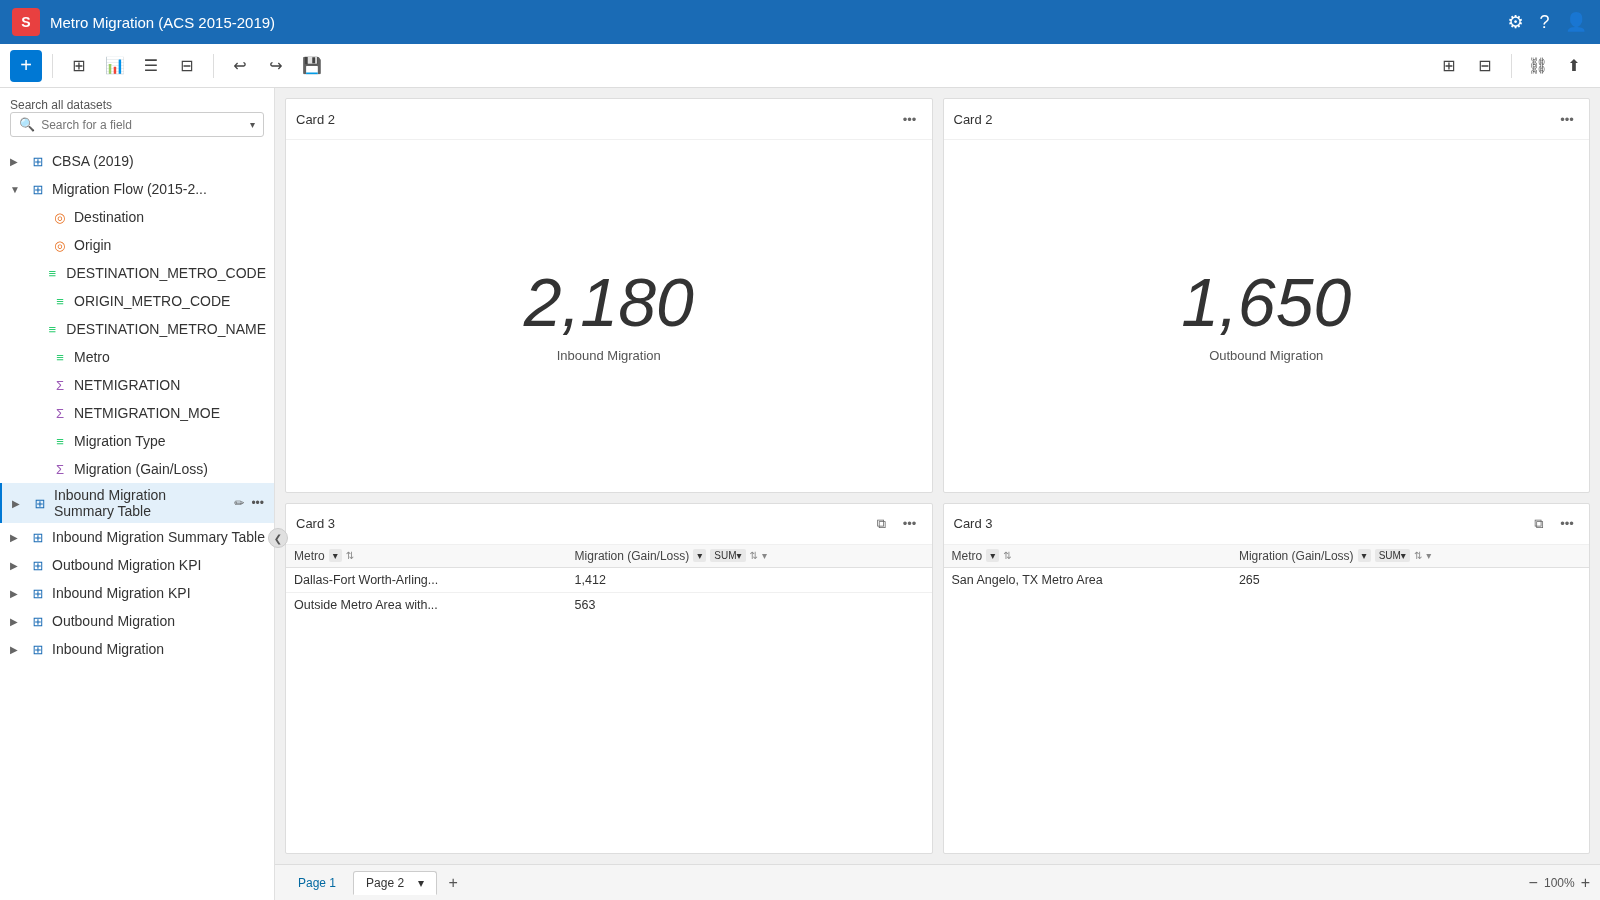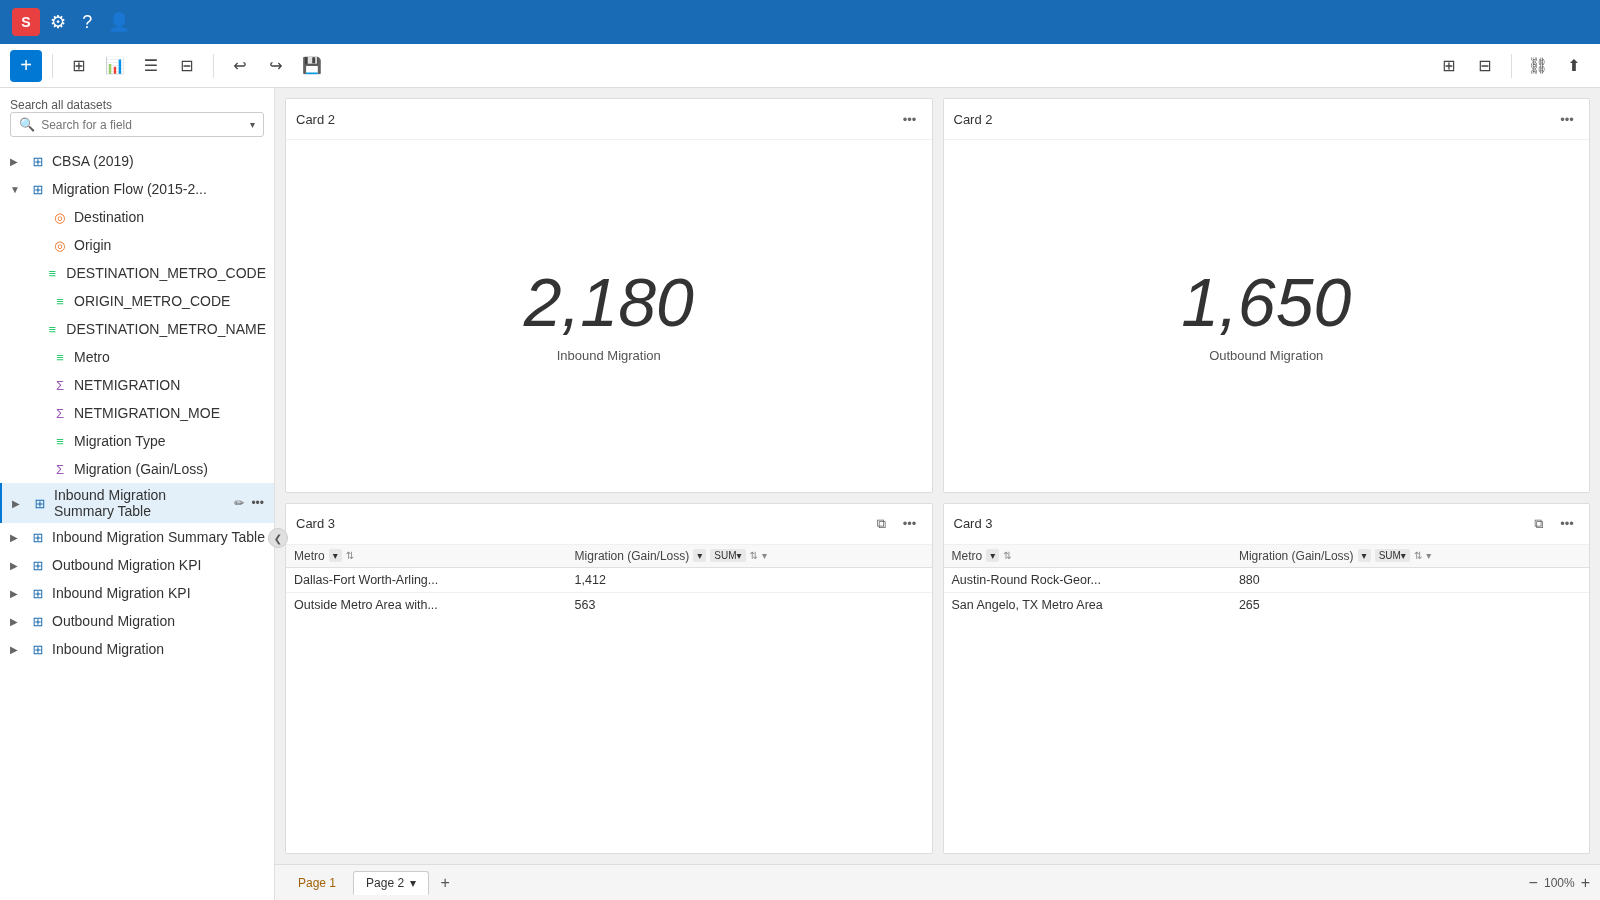--- a/index.html
+++ b/index.html
@@ -265,35 +265,35 @@
       align-items: center;
       background: #f5f5f5;
       border-top: 1px solid #ddd;
       padding: 0 10px;
       height: 36px;
       gap: 4px;
     }
     .page-tab {
       padding: 4px 12px;
       font-size: 12px;
-      color: #a16207;
+      color: #0369a1;
       cursor: pointer;
       border-radius: 3px 3px 0 0;
       border: 1px solid transparent;
       background: transparent;
     }
     .page-tab.active {
       background: #fff;
       border: 1px solid #ccc;
       border-bottom: 1px solid #fff;
       color: #333;
       font-weight: 500;
     }
     .page-tab-dropdown {
-      display: flex; align-items: center; gap: 6px;
+      display: flex; align-items: center; gap: 14px;
     }
     .page-tab-add {
       width: 24px; height: 24px;
       display: flex; align-items: center; justify-content: center;
       cursor: pointer;
       border-radius: 3px;
       font-size: 16px;
       color: #555;
       border: none; background: transparent;
     }
@@ -317,20 +317,21 @@
       height: 100%;
     }
   </style>
 </head>
 <body>
 
 <div class="topbar">
   <div class="topbar-logo">
     <span>S</span>
   </div>
+  <span class="topbar-title">Metro Migration (ACS 2015-2019)</span>
   <div class="topbar-icons">
     <span class="topbar-icon">⚙</span>
     <span class="topbar-icon">?</span>
     <span class="topbar-icon">👤</span>
   </div>
 </div>
 
 <div class="toolbar">
   <button class="toolbar-btn add-btn">+</button>
   <div class="toolbar-separator"></div>
@@ -589,24 +590,20 @@
                       <span class="filter-dropdown">▾</span>
                     </div>
                     <span class="filter-dropdown">SUM▾</span>
                     <span class="sort-icon">⇅</span>
                     <span class="sort-icon">▾</span>
                   </div>
                 </th>
               </tr>
             </thead>
             <tbody id="card4-tbody">
-            <tr>
-                  <td>Austin-Round Rock-Geor...</td>
-                  <td>880</td>
-                </tr>
                 <tr>
                   <td>San Angelo, TX Metro Area</td>
                   <td>265</td>
                 </tr>
               </tbody>
           </table>
         </div>
       </div>
 
     </div>

